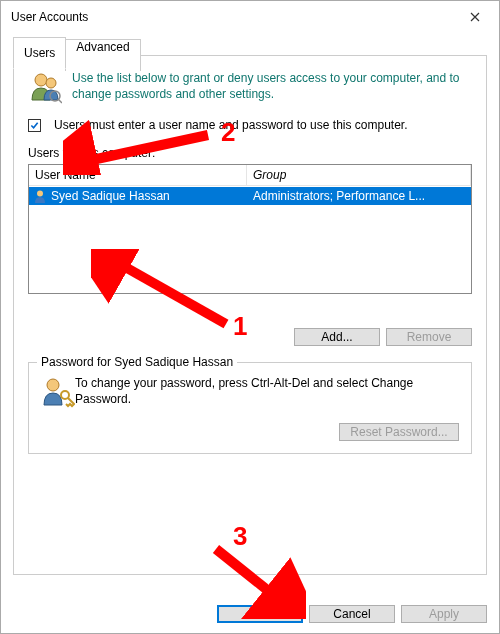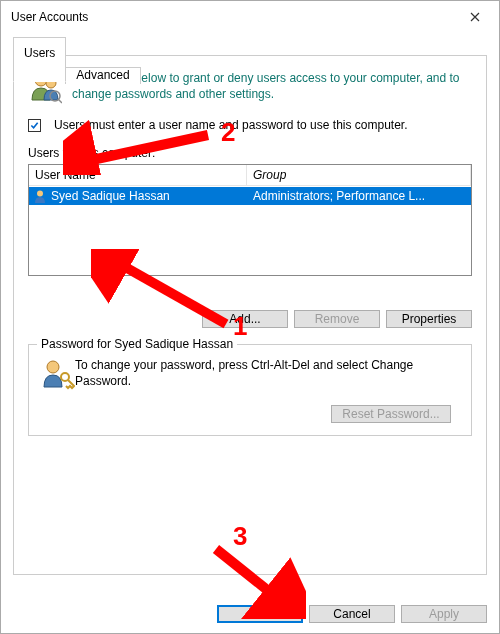--- a/index.html
+++ b/index.html
@@ -6,43 +6,43 @@
   body { width: 500px; height: 634px; background: #fff; position: relative; overflow: hidden; }
   .window { width: 500px; height: 634px; border: 1px solid #aaa; background: #fff; position: relative; }
   .titlebar { height: 32px; display: flex; align-items: center; justify-content: space-between; padding: 0 4px 0 10px; }
   .titlebar .title { color: #000; }
   .close { width: 40px; height: 28px; display: flex; align-items: center; justify-content: center; color: #333; }
   .content { padding: 4px 12px 0 12px; }
   .tabs { position: relative; border: 1px solid #ccc; height: 520px; margin-top: 18px; }
   .tabstrip { position: absolute; top: -19px; left: -1px; display: flex; }
   .tab { border: 1px solid #ccc; border-bottom: none; background: #fff; padding: 8px 10px; margin-right: -1px; position: relative; }
   .tab.active { background: #fff; z-index: 2; border-bottom: 1px solid #fff; top: 0px; }
-  .tab.inactive { top: 2px; padding-top: 0px; padding-bottom: 2px; background: #fff; margin-top: 28px; }
+  .tab.inactive { top: 2px; padding-top: 0px; padding-bottom: 2px; background: #fff; }
   .tabpanel { padding: 14px 14px 10px 14px; }
   .intro { display: flex; gap: 10px; margin-bottom: 14px; }
   .intro-icon { width: 34px; height: 34px; flex-shrink: 0; }
   .intro-text { line-height: 1.35; color: #0f766e; }
   .checkline { display: flex; align-items: center; gap: 13px; margin-bottom: 14px; }
   .checkbox { width: 13px; height: 13px; border: 1px solid #333; display: flex; align-items: center; justify-content: center; }
   .checkmark { width: 9px; height: 9px; }
   .section-label { margin-bottom: 4px; }
-  .listbox { border: 1px solid #888; height: 112px; overflow: hidden; }
+  .listbox { border: 1px solid #888; height: 130px; overflow: hidden; }
   .list-head { display: flex; border-bottom: 1px solid transparent; }
   .list-head .col { padding: 3px 6px; border-right: 1px solid #e5e5e5; background: #fff; border-bottom: 1px solid #e5e5e5; }
   .col-user { width: 218px; }
   .col-group { flex: 1; font-style: italic; }
   .list-row { display: flex; align-items: center; background: #0078d7; color: #fff; height: 18px; }
   .list-row .ucell { width: 218px; padding-left: 4px; display: flex; align-items: center; gap: 4px; }
   .list-row .gcell { flex: 1; padding-left: 6px; white-space: nowrap; overflow: hidden; text-overflow: clip; }
   .row-icon { width: 14px; height: 14px; display: inline-block; }
   .btnrow { display: flex; justify-content: flex-end; gap: 6px; margin-top: 34px; }
   .btn { min-width: 86px; height: 18px; border: 1px solid #adadad; background: #e1e1e1; color: #000; display: flex; align-items: center; justify-content: center; padding: 0 10px; }
   .btn.disabled { color: #9c9c9c; }
   .btn.primary { border: 2px solid #0078d7; background: #e1e1e1; margin-left: 40px; }
-  .fieldset { border: 1px solid #ccc; margin-top: 16px; padding: 12px 20px 12px 12px; position: relative; }
+  .fieldset { border: 1px solid #ccc; margin-top: 16px; padding: 12px 12px 12px 12px; position: relative; }
   .fieldset .legend { position: absolute; top: -8px; left: 8px; background: #fff; padding: 0 4px; }
   .pwrow { display: flex; }
   .pw-icon { width: 34px; height: 34px; flex-shrink: 0; }
   .pw-text { line-height: 1.35; }
   .pw-btnrow { display: flex; justify-content: flex-end; margin-top: 14px; }
   .footer { position: absolute; bottom: 10px; right: 12px; display: flex; gap: 6px; }
   .annot { position: absolute; color: #ff0000; font-weight: 700; font-size: 26px; pointer-events: none; }
   .arrow { position: absolute; pointer-events: none; }
 </style>
 </head>
@@ -110,23 +110,20 @@
           </div>
         </div>
 
         <div class="btnrow">
           <div class="btn">
               <span>Add...</span>
             </div>
           <div class="btn disabled">
               <span>Remove</span>
             </div>
-          <div class="btn">
-              <span>Properties</span>
-            </div>
         </div>
 
         <div class="fieldset">
           <div class="legend">Password for Syed Sadique Hassan</div>
           <div class="pwrow">
             <div class="pw-icon">
               <svg width="34" height="34" viewBox="0 0 34 34">
                 <circle cx="12" cy="10" r="6" fill="#f4c77a" stroke="#b07b2a"></circle>
                 <path d="M3 30 Q3 18 12 18 Q21 18 21 30 Z" fill="#4c7fb3" stroke="#2d5680"></path>
                 <circle cx="24" cy="20" r="4" fill="none" stroke="#c79a2a" stroke-width="2"></circle>

